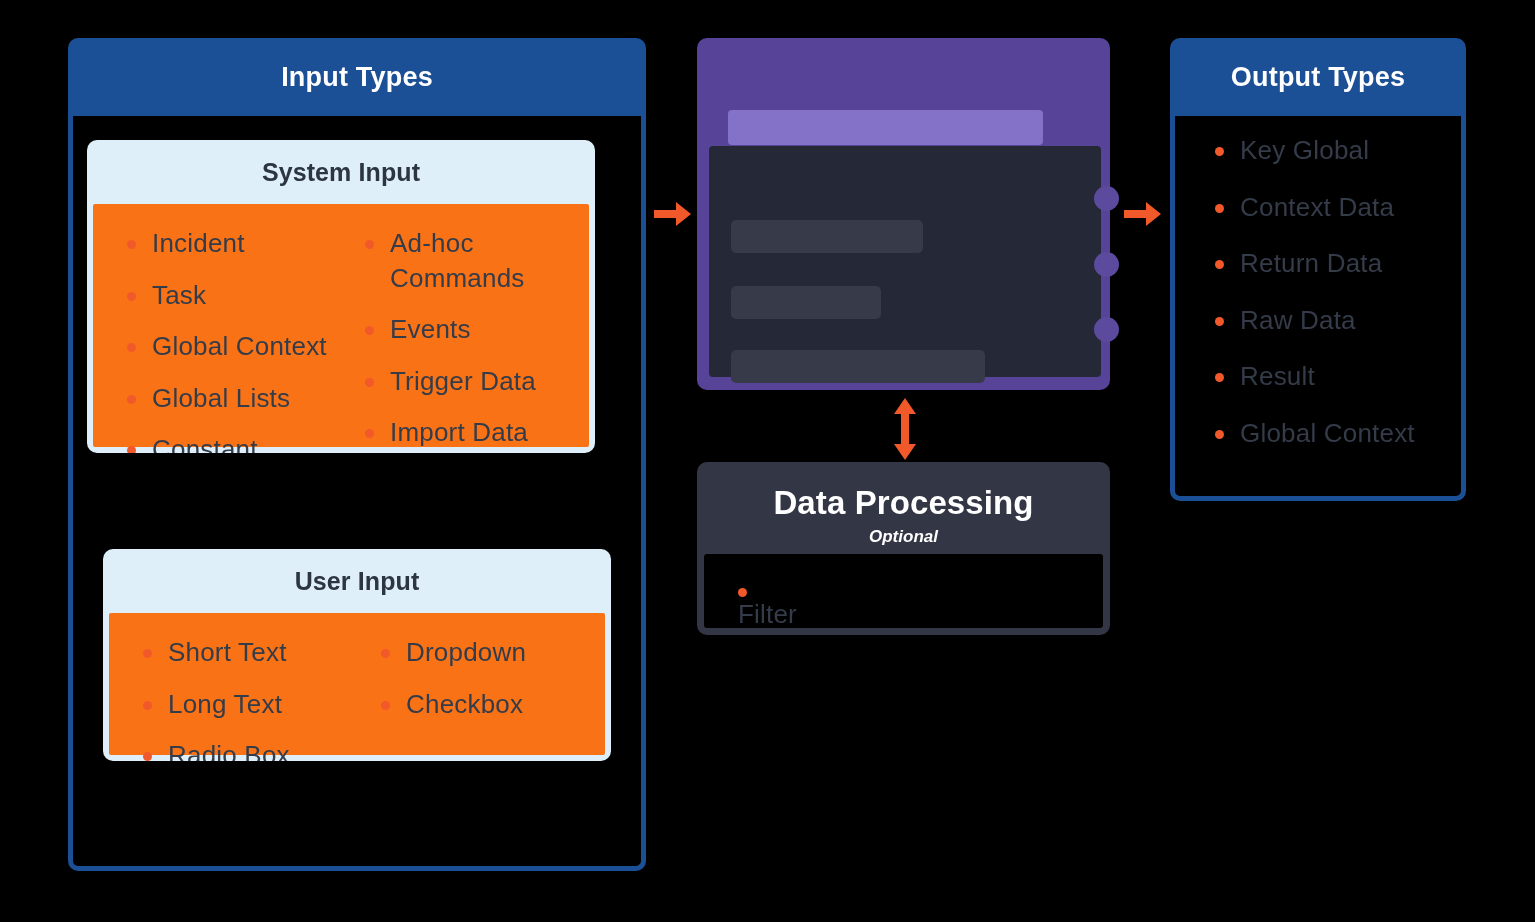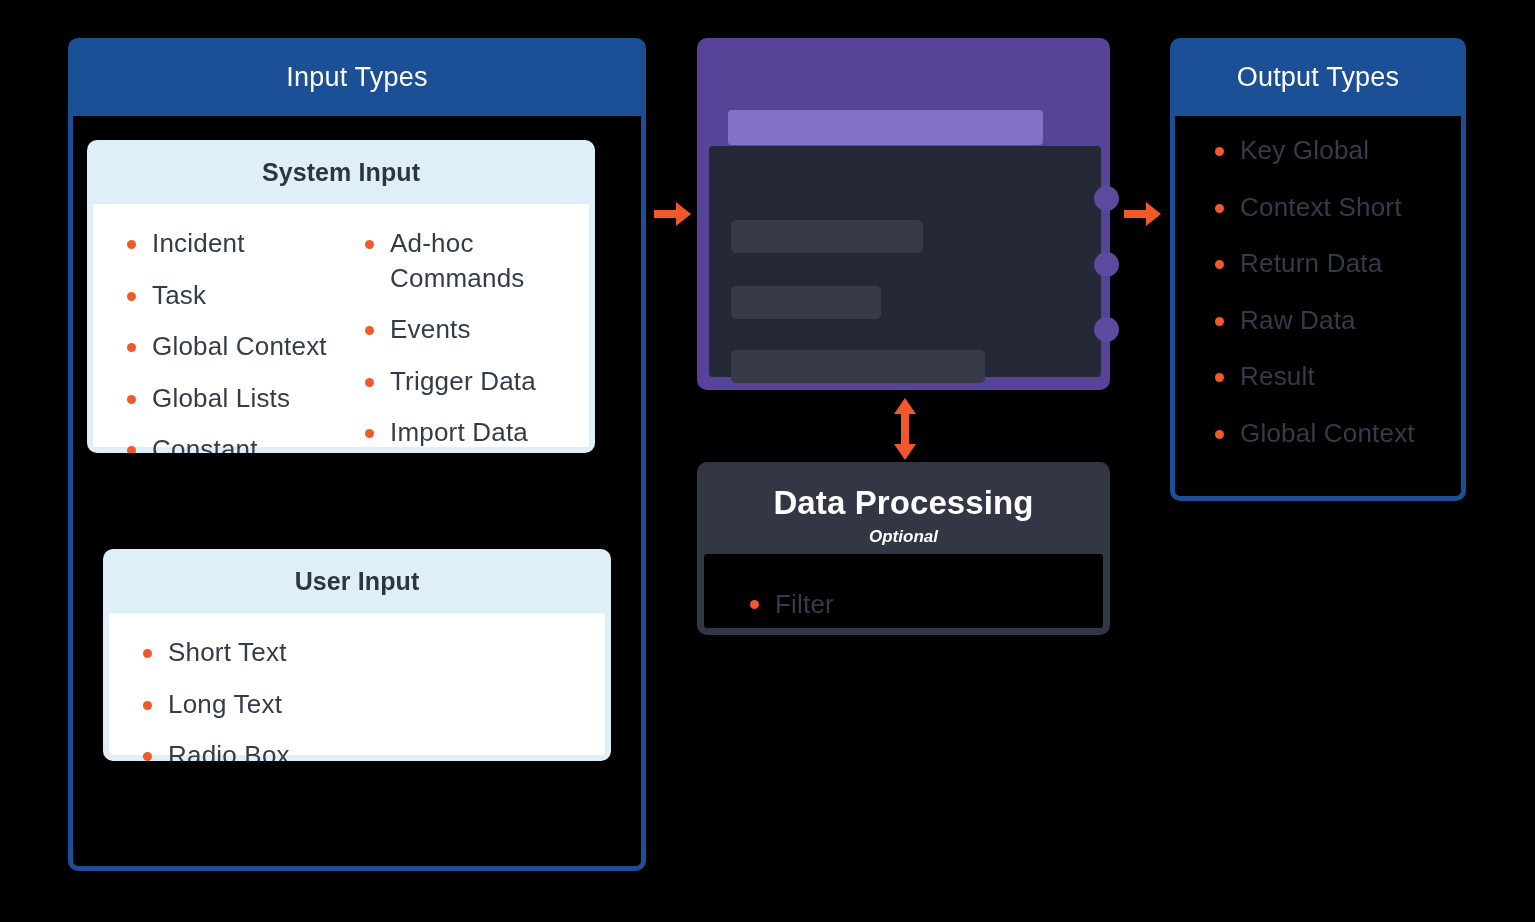--- a/index.html
+++ b/index.html
@@ -31,21 +31,21 @@
     background: #000000;
   }
 
   .panel-header-blue {
     position: absolute;
     box-sizing: border-box;
     background: #1B4F96;
     border-radius: 10px 10px 0 0;
     color: #FFFFFF;
     font-size: 27px;
-    font-weight: normal;
+    font-weight: bold;
     letter-spacing: 0.2px;
     display: flex;
     align-items: center;
     justify-content: center;
   }
 
   
   .card-lite {
     position: absolute;
     box-sizing: border-box;
@@ -64,21 +64,21 @@
     font-weight: bold;
     letter-spacing: 0.1px;
   }
   .card-lite-body {
     box-sizing: border-box;
     position: absolute;
     left: 6px;
     right: 6px;
     top: 64px;
     bottom: 6px;
-    background: #ffffff;
+    background: #f97316;
     border-radius: 2px;
   }
 
   
   .cols {
     position: absolute;
     inset: 0;
     display: flex;
   }
   .col {
@@ -200,21 +200,21 @@
   }
   #dp-list {
     position: absolute;
     left: 7px;
     right: 7px;
     top: 92px;
     bottom: 7px;
     background: #000000;
     border-radius: 3px;
   }
-  #dp-list .bullet-row { margin: 12px; padding: 0; }
+  #dp-list .bullet-row { margin: 0; padding: 0; flex-direction: column; }
   #dp-list .dot { margin-top: 13px; margin-right: 16px; }
 
   
   .arrow-right {
     position: absolute;
     width: 38px;
     height: 26px;
   }
   #arrow-in  { left: 654px;  top: 201px; }
   #arrow-out { left: 1124px; top: 201px; }
@@ -292,20 +292,30 @@
           <span class="dot"></span>
           <span class="bullet-label">Short Text</span>
         </div>
         <div class="bullet-row">
           <span class="dot"></span>
           <span class="bullet-label">Long Text</span>
         </div>
         <div class="bullet-row">
           <span class="dot"></span>
           <span class="bullet-label">Radio Box</span>
+        </div>
+      </div>
+      <div class="col c2">
+        <div class="bullet-row">
+          <span class="dot"></span>
+          <span class="bullet-label">Dropdown</span>
+        </div>
+        <div class="bullet-row">
+          <span class="dot"></span>
+          <span class="bullet-label">Checkbox</span>
         </div>
       </div>
     </div>
   </div>
 </div>
 
 <div class="arrow-right" id="arrow-in">
   <svg width="38" height="26" viewBox="0 0 38 26">
     <path d="M0 9 H22 V1 L37 13 L22 25 V17 H0 Z" fill="#F2592A"></path>
   </svg>
@@ -356,21 +366,21 @@
 </div>
 <div class="panel panel-blue" style="left:1170px; top:116px; width:296px; height:385px; border-radius:0 0 10px 10px;">
   <div class="cols">
     <div class="col c1" style="padding-top:17px; padding-left:40px;">
       <div class="bullet-row" style="margin-bottom:22px;">
         <span class="dot"></span>
         <span class="bullet-label">Key Global</span>
       </div>
       <div class="bullet-row" style="margin-bottom:22px;">
         <span class="dot"></span>
-        <span class="bullet-label">Context Short</span>
+        <span class="bullet-label">Context Data</span>
       </div>
       <div class="bullet-row" style="margin-bottom:22px;">
         <span class="dot"></span>
         <span class="bullet-label">Return Data</span>
       </div>
       <div class="bullet-row" style="margin-bottom:22px;">
         <span class="dot"></span>
         <span class="bullet-label">Raw Data</span>
       </div>
       <div class="bullet-row" style="margin-bottom:22px;">

